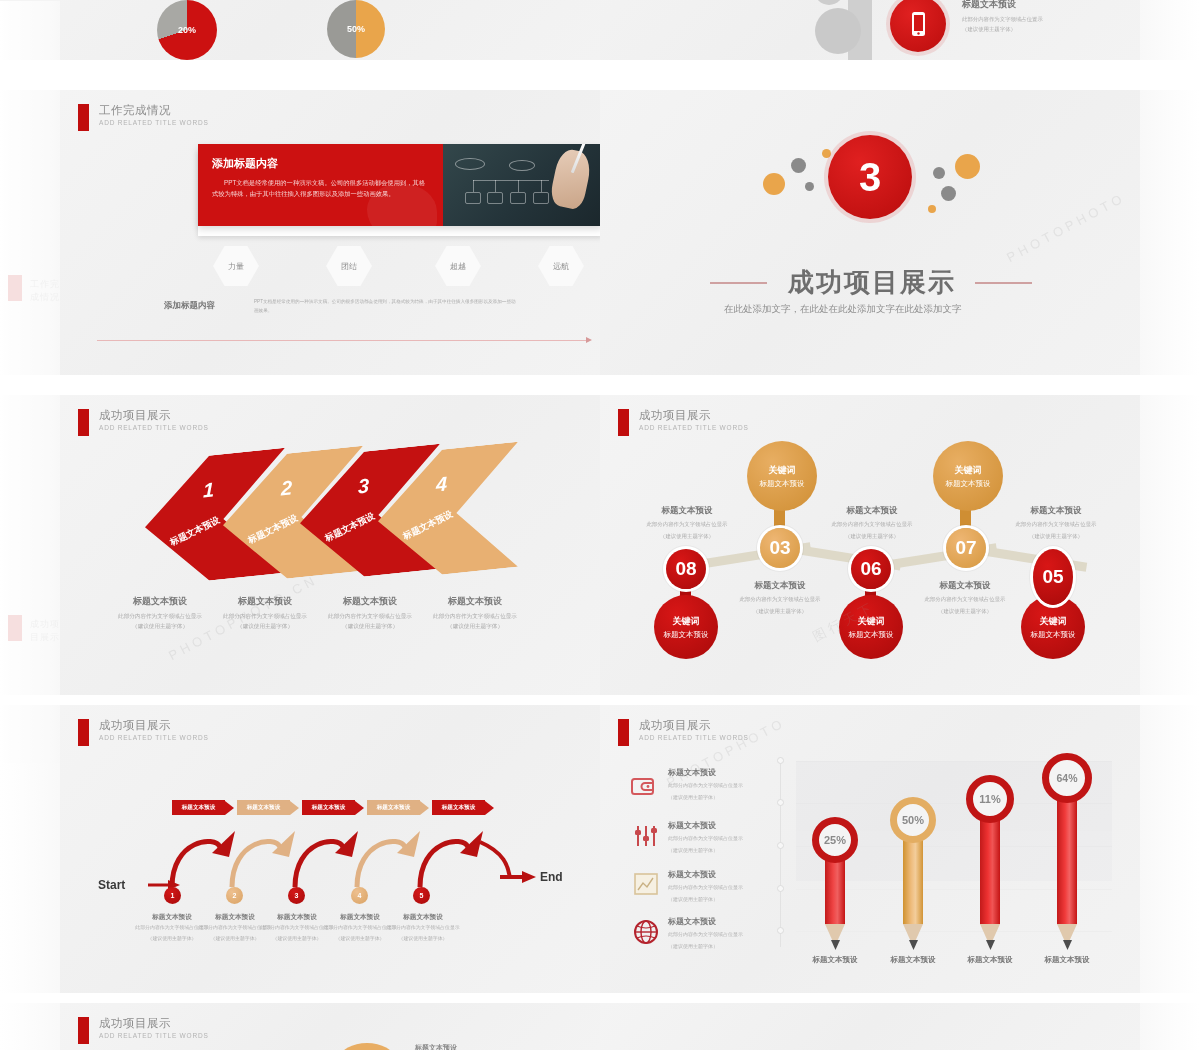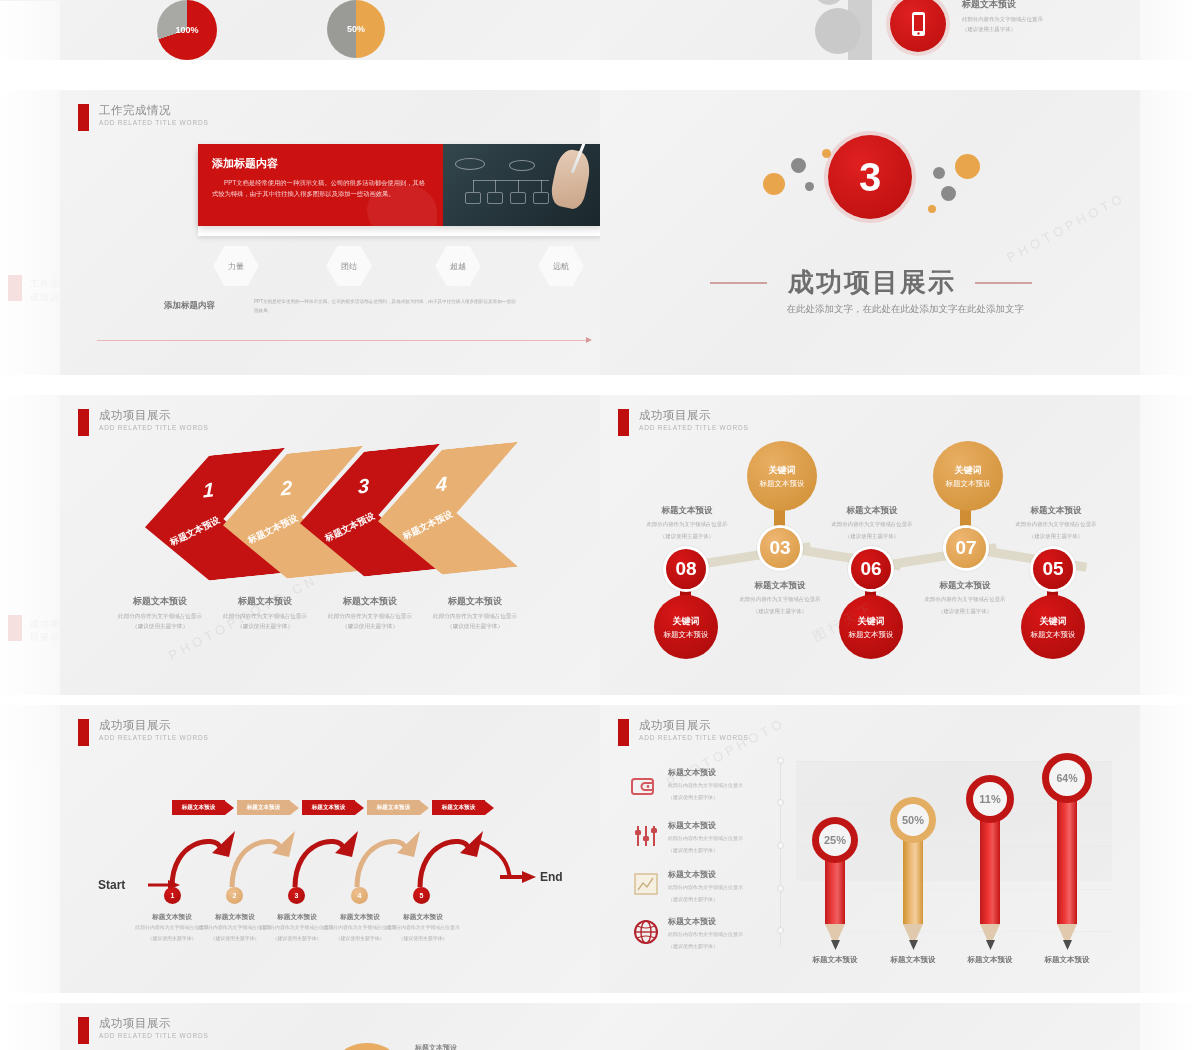--- a/index.html
+++ b/index.html
@@ -134,21 +134,21 @@
     <div class="gtxt" style="top:278px">工作完成情况</div>
     <div class="gtitle" style="top:615px"></div>
     <div class="gtxt" style="top:618px">成功项目展示</div>
     <div class="gsep" style="left:0;top:0;width:60px;height:1px"></div>
   </div>
   <div class="ghost-right"></div>
 
   <div class="slide a" style="left:60px;top:-120px;width:540px;height:180px;">
     <div class="pie" style="left:97px;top:120px;width:60px;height:60px;
       background:conic-gradient(#cc1111 0deg 252deg,#a8a8a4 252deg 360deg);">
-      <span>100%</span>
+      <span>20%</span>
     </div>
     <div class="pie" style="left:267px;top:120px;width:58px;height:58px;
       background:conic-gradient(#e9a54b 0deg 180deg,#9a9a96 180deg 360deg);">
       <span>50%</span>
     </div>
   </div>
 
   <div class="slide a" style="left:600px;top:-120px;width:540px;height:180px;">
 
     <div style="position:absolute;left:248px;top:60px;width:24px;height:120px;background:#cfcfcf;"></div>
@@ -234,21 +234,21 @@
     <div class="dot" style="left:341px;top:96px;width:15px;height:15px;background:#8a8a8a;"></div>
     <div class="dot" style="left:328px;top:115px;width:8px;height:8px;background:#e9a54b;"></div>
 
     <div class="bigcircle" style="left:228px;top:45px;">
       <span>3</span>
     </div>
 
     <div class="secrule" style="left:110px;top:192px;width:57px;"></div>
     <div class="sectitle" style="left:188px;top:175px;">成功项目展示</div>
     <div class="secrule" style="left:375px;top:192px;width:57px;"></div>
-    <div class="secsub" style="left:124px;top:213px;width:300px;text-align:right;">在此处添加文字，在此处在此处添加文字在此处添加文字</div>
+    <div class="secsub" style="left:124px;top:213px;width:300px;text-align:left;">在此处添加文字，在此处在此处添加文字在此处添加文字</div>
     <div class="wm" style="left:400px;top:130px;">PHOTOPHOTO</div>
   </div>
 
   <div class="gap-h" style="left:0;top:375px;width:1200px;height:20px;"></div>
 
   <div class="slide a" style="left:60px;top:395px;width:540px;height:300px;">
     <div class="hdr">
       <div class="bar"></div>
       <div class="tt">
         <div class="t1">成功项目展示</div>
@@ -371,21 +371,21 @@
       <div class="ct">标题文本预设</div>
       <div class="cb">此部分内容作为文字领域占位显示</div>
       <div class="cb">（建议使用主题字体）</div>
     </div>
 
     <div class="stem" style="left:447px;top:180px;width:11px;height:28px;background:#b00d0d;"></div>
     <div class="ball" style="left:421px;top:200px;width:64px;height:64px;background:radial-gradient(circle at 36% 30%,#d81616,#a80a0a);">
       <div class="k">关键词</div>
       <div class="s">标题文本预设</div>
     </div>
-    <div class="numc" style="left:433px;top:154px;width:40px;height:40px;background:radial-gradient(circle at 36% 30%,#d81616,#a80a0a);">
+    <div class="numc" style="left:433px;top:154px;width:40px;height:56px;background:radial-gradient(circle at 36% 30%,#d81616,#a80a0a);">
       <span>05</span>
     </div>
     <div class="dcap" style="left:391px;top:110px;">
       <div class="ct">标题文本预设</div>
       <div class="cb">此部分内容作为文字领域占位显示</div>
       <div class="cb">（建议使用主题字体）</div>
     </div>
     <div class="wm" style="left:210px;top:218px;">图行天下</div>
   </div>
 

